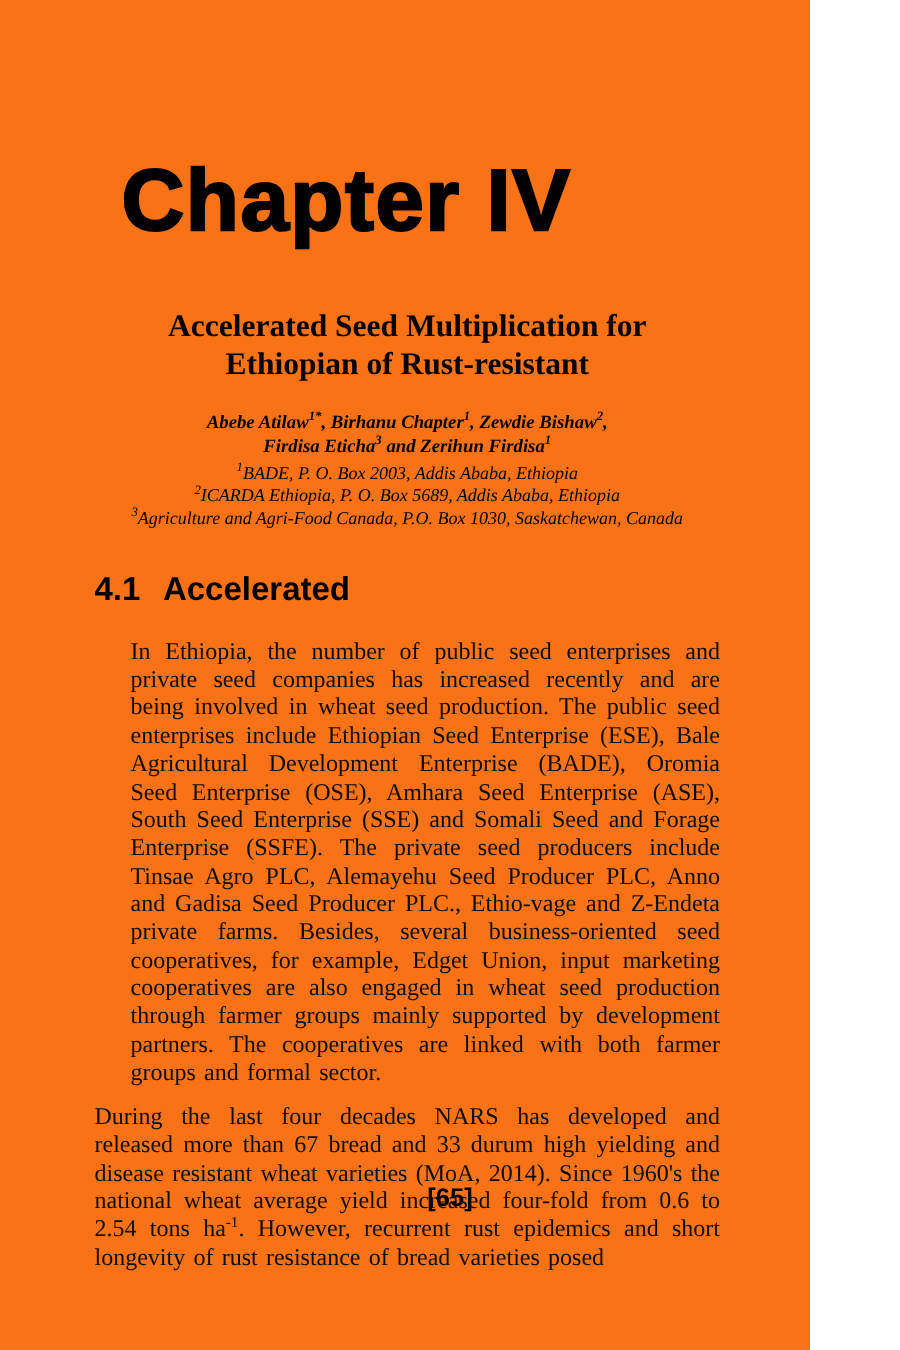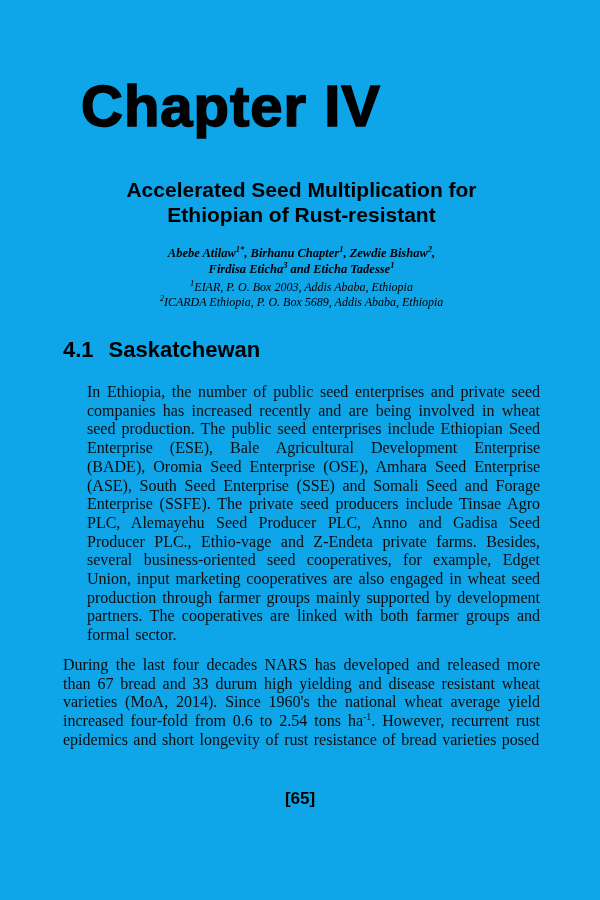--- a/index.html
+++ b/index.html
@@ -10,37 +10,37 @@
   body {
     width: 600px;
     height: 900px;
     position: relative;
     overflow: hidden;
     font-family: "Liberation Serif", serif;
     color: #0d0d0d;
   }
   .page {
     box-sizing: border-box;
-    width: 600px;
+    width: 540px;
     height: 900px;
-    padding: 80px 60px 0 63px;
-    background: #0ea5e9;
+    padding: 108px 60px 0 63px;
+    background: #f97316;
   }
   .chapter-title {
     font-family: "Liberation Sans", sans-serif;
     font-weight: bold;
     font-size: 58px;
     line-height: 52px;
     letter-spacing: 1px;
     margin: 0 0 0 18px;
     color: #000;
     -webkit-text-stroke: 1.6px #000;
   }
   .article-title {
-    font-family: Liberation Sans, sans-serif;
+    font-family: Liberation Serif, serif;
     font-weight: bold;
     font-size: 21px;
     line-height: 25px;
     text-align: center;
     color: #000;
     margin: 45px 0 0 0;
   }
   .article-title .title-line { display: block; }
   .authors {
     margin-top: 19px;
@@ -106,30 +106,31 @@
 
   <h1 class="chapter-title">Chapter IV</h1>
 
   <h2 class="article-title">
     <span class="title-line">Accelerated Seed Multiplication for</span>
     <span class="title-line">Ethiopian of Rust-resistant</span>
   </h2>
 
   <div class="authors">
     <div class="author-line"><span>Abebe Atilaw</span><sup>1*</sup><span>, </span><span>Birhanu Chapter</span><sup>1</sup><span>, </span><span>Zewdie Bishaw</span><sup>2</sup><span>,</span></div>
-    <div class="author-line"><span>Firdisa Eticha</span><sup>3</sup><span> and </span><span>Eticha Tadesse</span><sup>1</sup></div>
+    <div class="author-line"><span>Firdisa Eticha</span><sup>3</sup><span> and </span><span>Zerihun Firdisa</span><sup>1</sup></div>
   </div>
 
   <div class="affiliations">
-    <span class="affiliation-line"><sup>1</sup><span>EIAR, P. O. Box 2003, Addis Ababa, Ethiopia</span></span>
+    <span class="affiliation-line"><sup>1</sup><span>BADE, P. O. Box 2003, Addis Ababa, Ethiopia</span></span>
     <span class="affiliation-line"><sup>2</sup><span>ICARDA Ethiopia, P. O. Box 5689, Addis Ababa, Ethiopia</span></span>
+    <span class="affiliation-line"><sup>3</sup><span>Agriculture and Agri-Food Canada, P.O. Box 1030, Saskatchewan, Canada</span></span>
   </div>
 
   <h3 class="section-heading">
-    <span class="section-number">4.1</span><span class="section-label">Saskatchewan</span>
+    <span class="section-number">4.1</span><span class="section-label">Accelerated</span>
   </h3>
 
   <div class="body-text">
     <p class="para-1">In Ethiopia, the number of public seed enterprises and private seed companies has increased recently and are being involved in wheat seed production. The public seed enterprises include Ethiopian Seed Enterprise (ESE), Bale Agricultural Development Enterprise (BADE), Oromia Seed Enterprise (OSE), Amhara Seed Enterprise (ASE), South Seed Enterprise (SSE) and Somali Seed and Forage Enterprise (SSFE). The private seed producers include Tinsae Agro PLC, Alemayehu Seed Producer PLC, Anno and Gadisa Seed Producer PLC., Ethio-vage and Z-Endeta private farms. Besides, several business-oriented seed cooperatives, for example, Edget Union, input marketing cooperatives are also engaged in wheat seed production through farmer groups mainly supported by development partners. The cooperatives are linked with both farmer groups and formal sector.</p>
     <p class="para-2"><span>During the last four decades NARS has developed and released more than 67 bread and 33 durum high yielding and disease resistant wheat varieties (MoA, 2014). Since 1960's the national wheat average yield increased four-fold from 0.6 to 2.54 tons ha</span><sup>-1</sup><span>. However, recurrent rust epidemics and short longevity of rust resistance of bread varieties posed</span></p>
   </div>
 
 </div>
 
 <div class="page-number">[65]</div>

